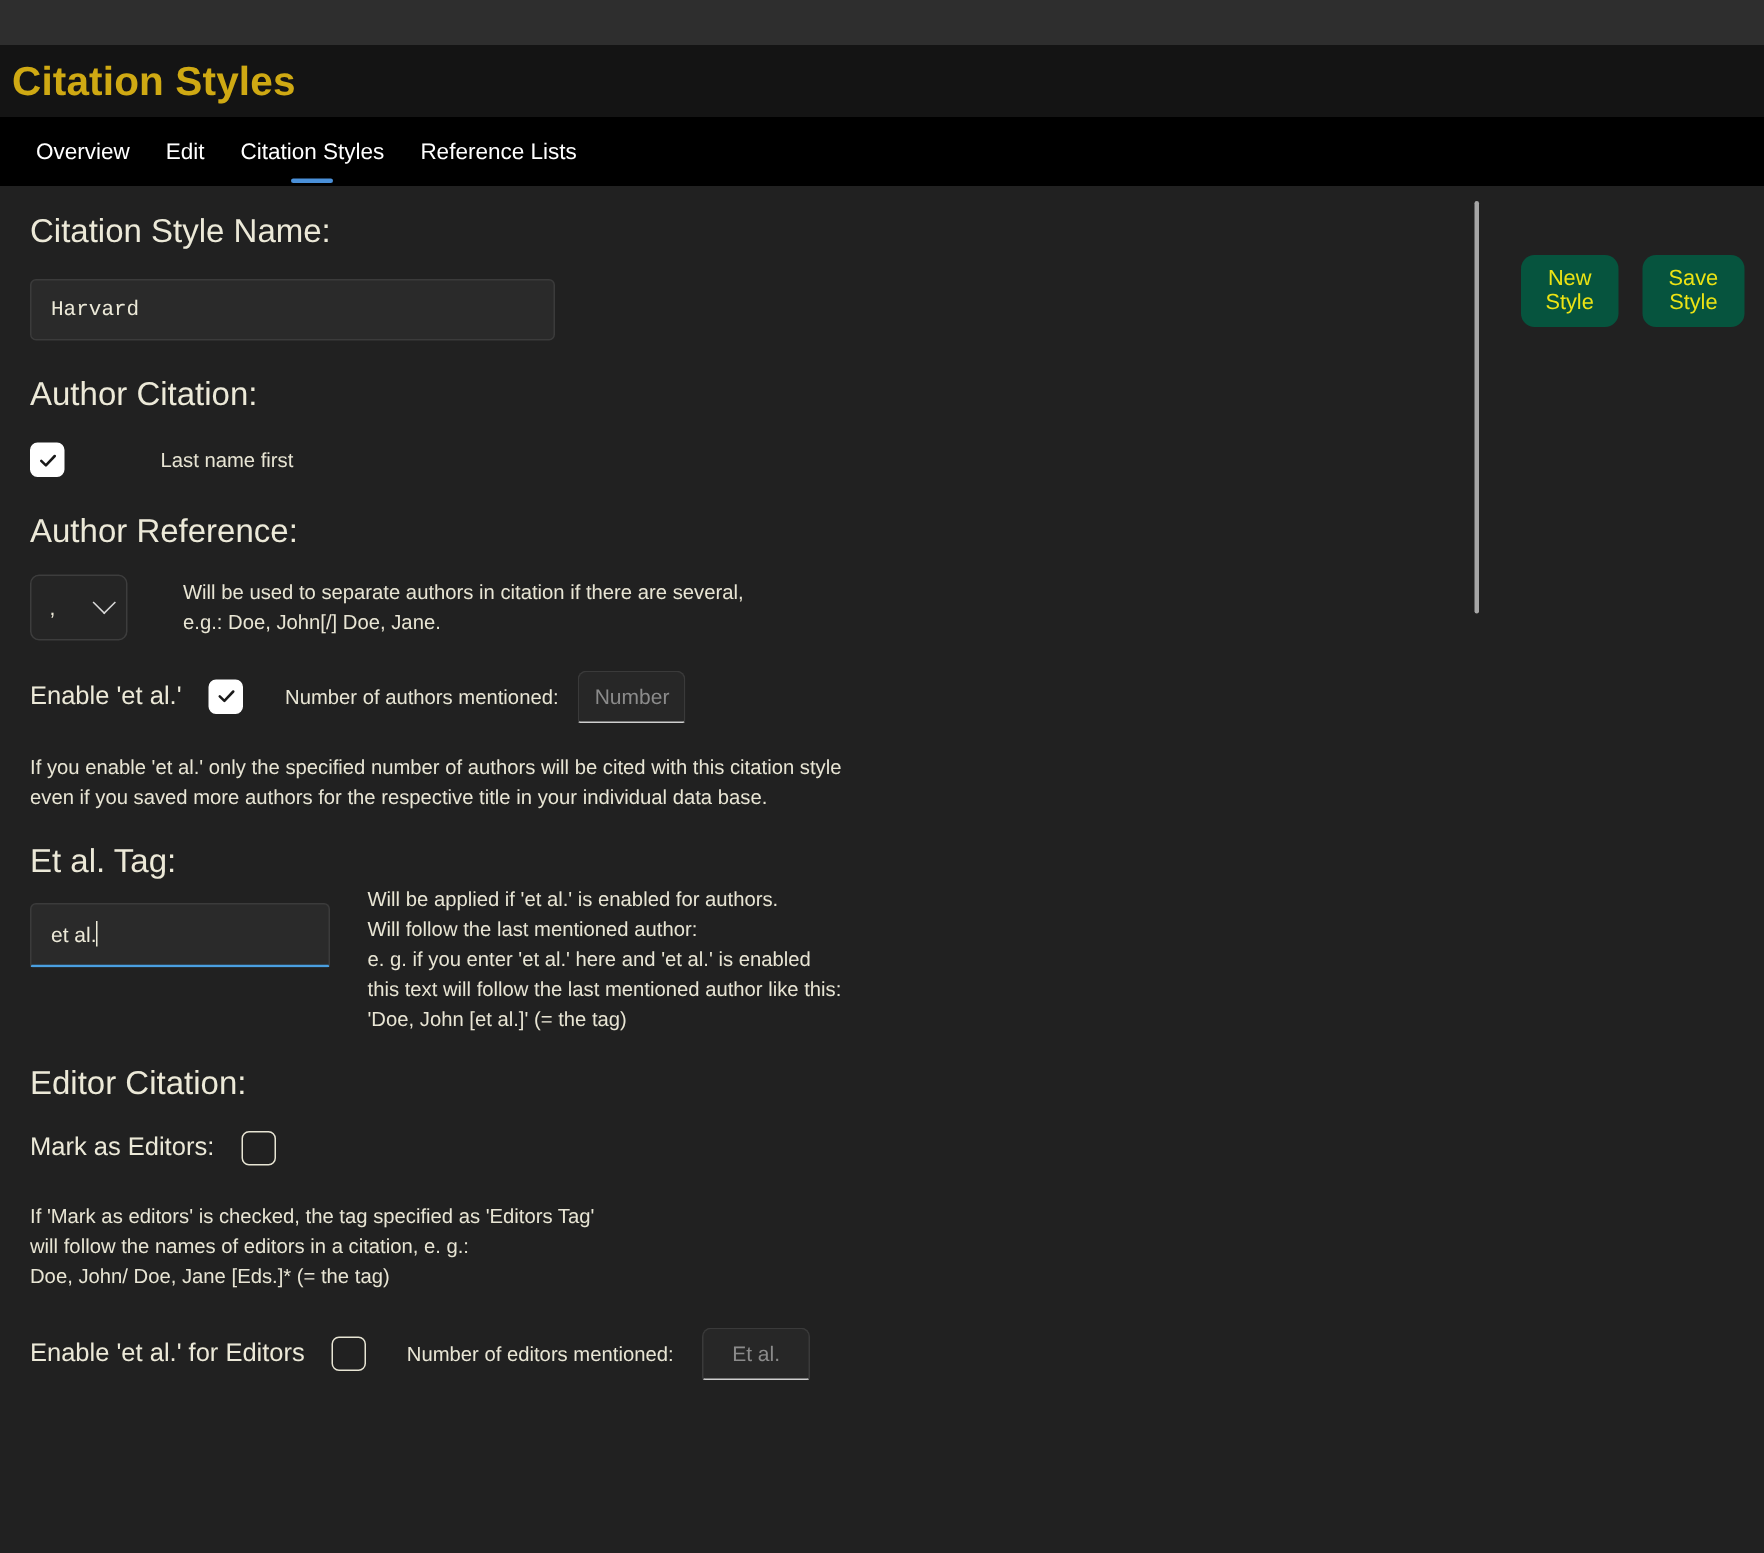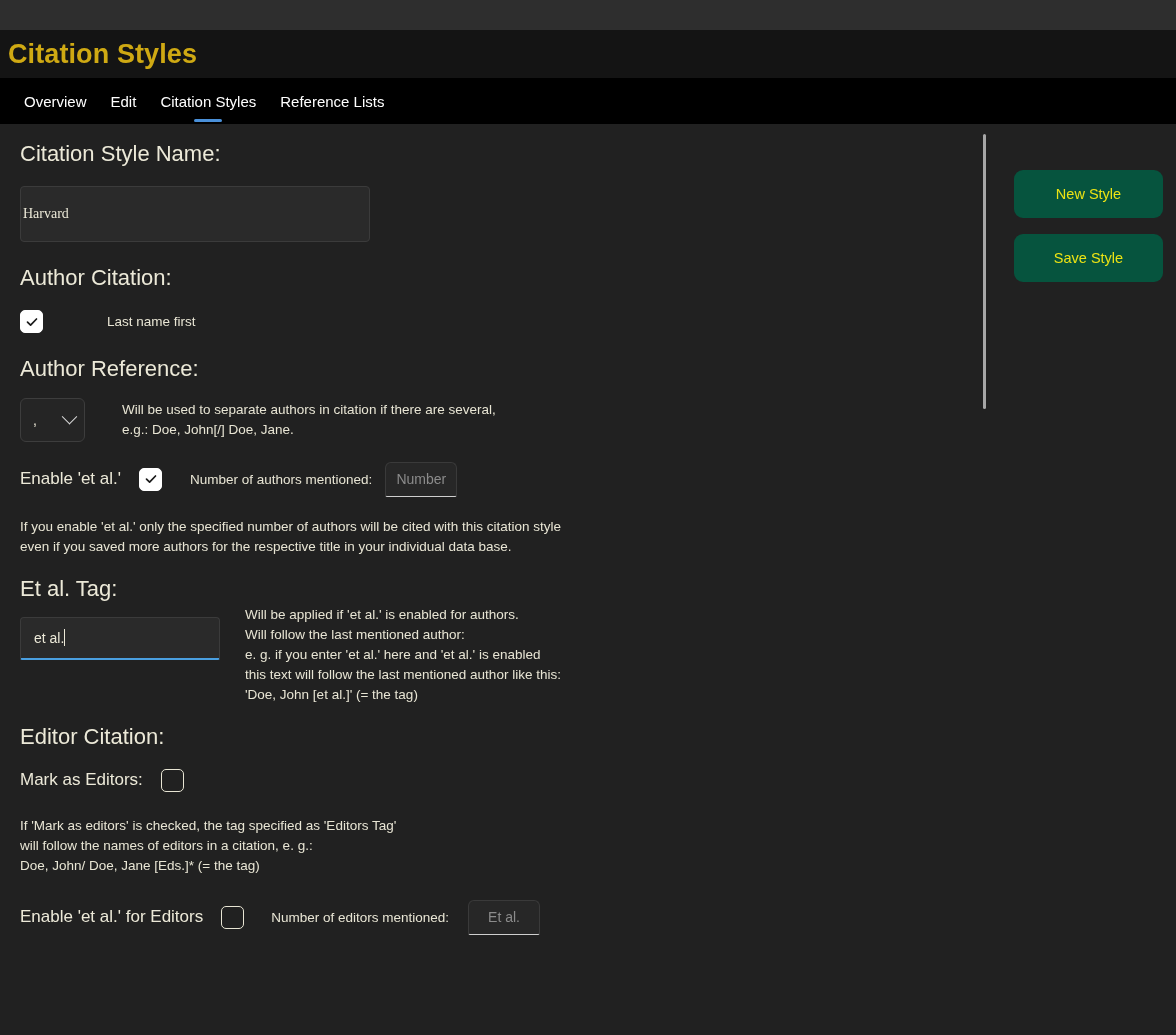--- a/index.html
+++ b/index.html
@@ -93,23 +93,23 @@
   .gap-20 { height: 20px; }
   .gap-24 { height: 24px; }
 
   
   .txt-input {
     background: #2a2a2a;
     border: 1px solid #3b3b3b;
     border-radius: 4px;
     color: #ece9d8;
     font-size: 14px;
-    font-family: Liberation Serif, serif;
-    padding: 0 2px;
-    height: 56px;
+    font-family: Liberation Mono, monospace;
+    padding: 0 13px;
+    height: 41px;
     outline: none;
   }
   .txt-input.name { width: 350px; }
   .caret {
     display: inline-block;
     width: 1px;
     height: 17px;
     background: #ece9d8;
     vertical-align: -3px;
   }
@@ -206,21 +206,20 @@
     cursor: pointer;
   }
 
   
   .rail {
     position: absolute;
     right: 13px;
     top: 46px;
     width: 149px;
     display: flex;
-    flex-direction: column;
     gap: 16px;
   }
   .rail-btn {
     height: 48px;
     background: #06543e;
     color: #ece314;
     border: none;
     border-radius: 9px;
     font-size: 14.5px;
     font-family: "Liberation Sans", sans-serif;

